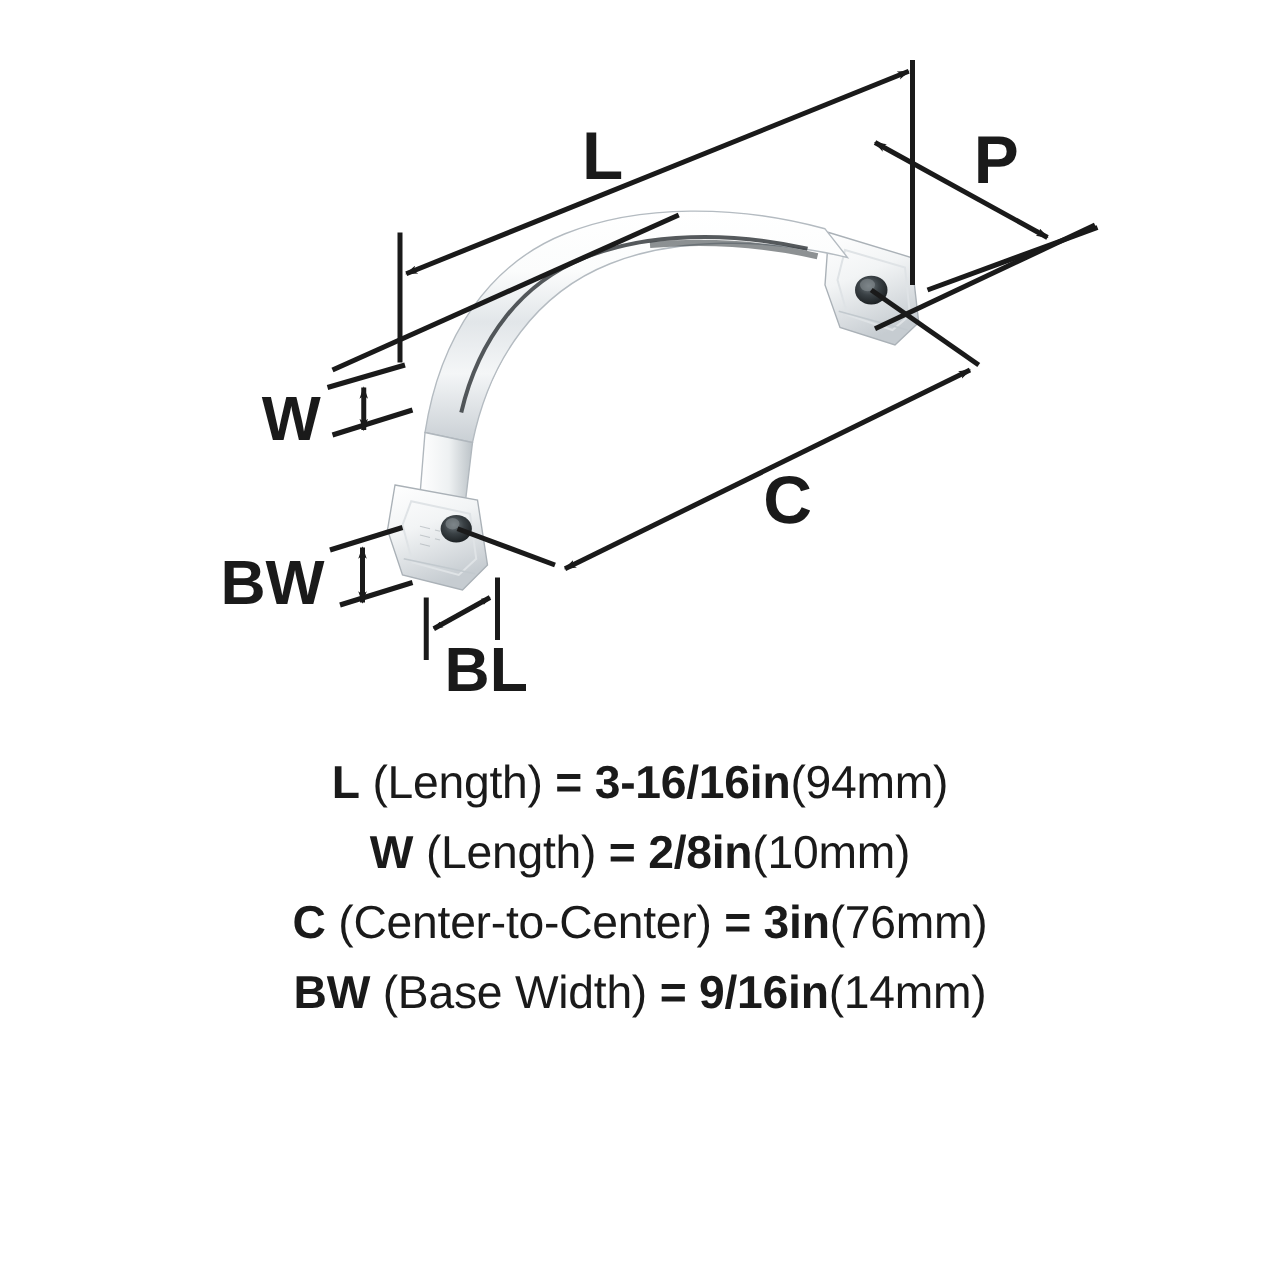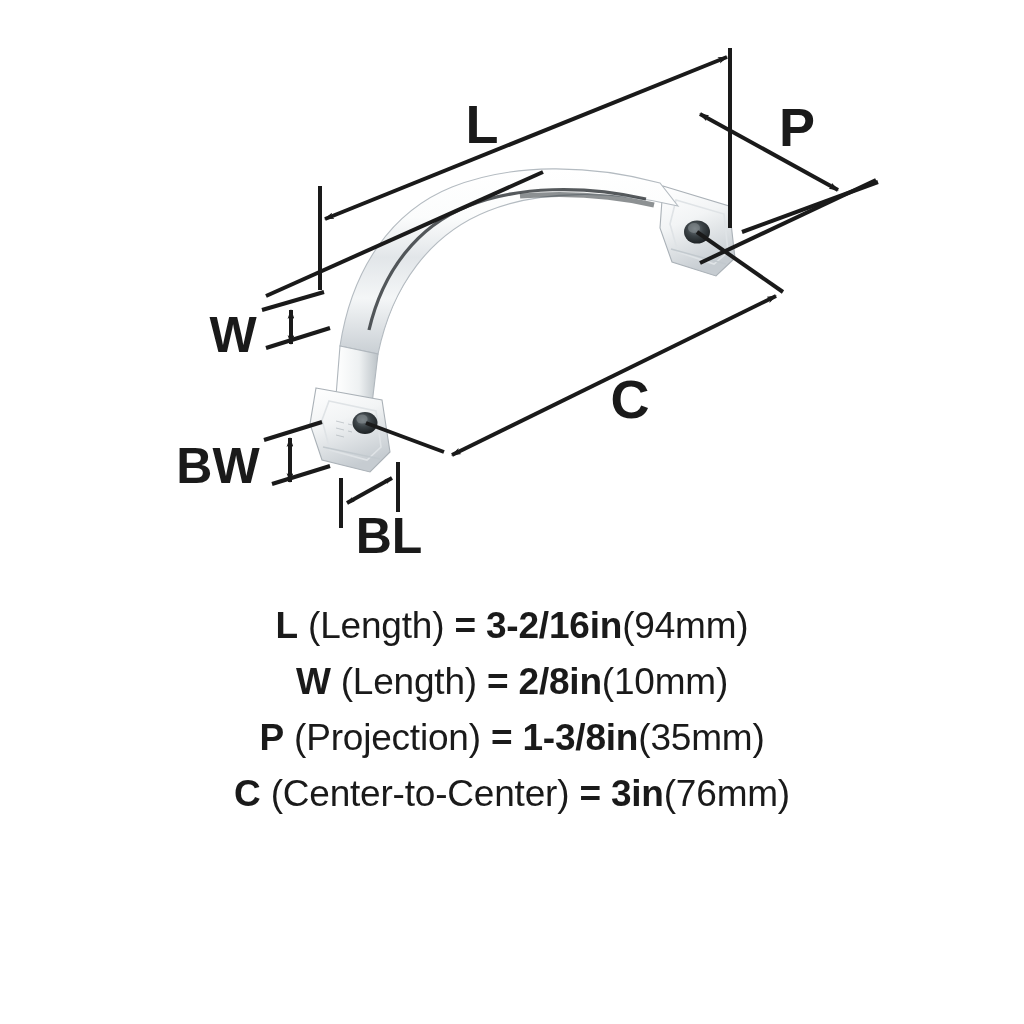--- a/index.html
+++ b/index.html
@@ -192,35 +192,35 @@
     <text class="dim-label" x="630" y="418" font-size="54" text-anchor="middle">C</text>
     <text class="dim-label" x="218" y="483" font-size="50" text-anchor="middle">BW</text>
     <text class="dim-label" x="389" y="553" font-size="50" text-anchor="middle">BL</text>
   </svg>
 
   <div id="specs">
     <div class="spec-line">
       <span class="code">L</span>
       <span class="name">(Length)</span>
       <span class="eq">=</span>
-      <span class="imp">3-2/16in</span><span class="met">(94mm)</span>
+      <span class="imp">3-16/16in</span><span class="met">(94mm)</span>
     </div>
     <div class="spec-line">
       <span class="code">W</span>
       <span class="name">(Length)</span>
       <span class="eq">=</span>
       <span class="imp">2/8in</span><span class="met">(10mm)</span>
     </div>
     <div class="spec-line">
-      <span class="code">P</span>
-      <span class="name">(Projection)</span>
-      <span class="eq">=</span>
-      <span class="imp">1-3/8in</span><span class="met">(35mm)</span>
-    </div>
-    <div class="spec-line">
       <span class="code">C</span>
       <span class="name">(Center-to-Center)</span>
       <span class="eq">=</span>
       <span class="imp">3in</span><span class="met">(76mm)</span>
     </div>
+    <div class="spec-line">
+      <span class="code">BW</span>
+      <span class="name">(Base Width)</span>
+      <span class="eq">=</span>
+      <span class="imp">9/16in</span><span class="met">(14mm)</span>
+    </div>
   </div>
 
 </div>
 
 </body></html>

